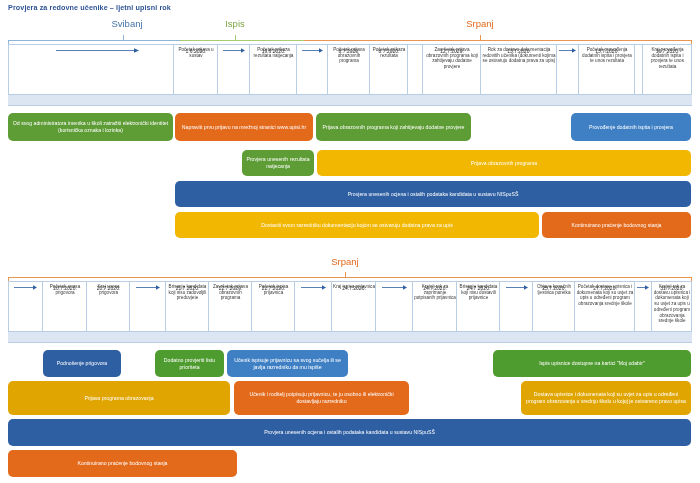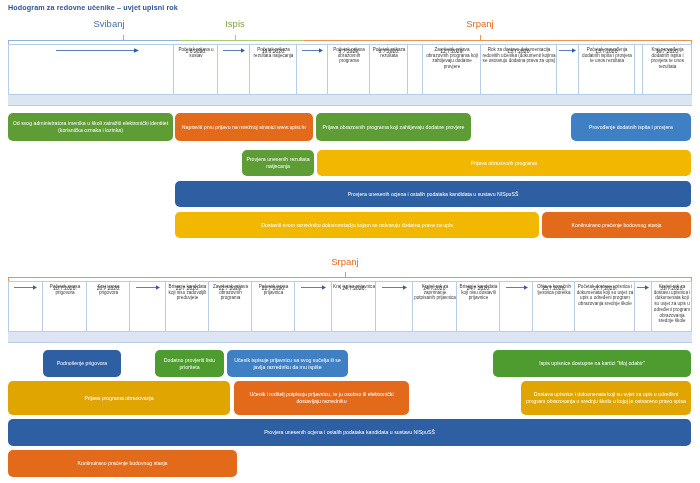--- a/index.html
+++ b/index.html
@@ -125,23 +125,23 @@
   .c-yellow { background: #f2b700; }
   .c-gold   { background: #e0a500; }
   .c-blue   { background: #2e5fa3; }
   .c-blue2  { background: #3f80c5; }
 </style>
 </head>
 <body>
 
 <div id="page">
 
-  <div class="doc-title">Hodogram za redovne učenike – uvjet upisni rok</div>
-
-  <div class="month-label" style="left:34px; top:18px; width:150px; color:#4472a8;">Svibanj</div>
+  <div class="doc-title">Provjera za redovne učenike – ljetni upisni rok</div>
+
+  <div class="month-label" style="left:52px; top:18px; width:150px; color:#4472a8;">Svibanj</div>
   <div class="month-label" style="left:180px; top:18px; width:110px; color:#7da543;">Ispis</div>
   <div class="month-label" style="left:420px; top:18px; width:120px; color:#e3691b;">Srpanj</div>
 
   <div class="bracket" style="left:8px; top:35px; width:172px;">
     <div class="bar" style="background:#8eb4d8;"></div>
     <div class="endL" style="background:#8eb4d8;"></div>
     <div class="tick" style="left:115px; background:#8eb4d8;"></div>
   </div>
   <div class="bracket" style="left:180px; top:35px; width:124px;">
     <div class="bar" style="background:#a9cc72;"></div>

